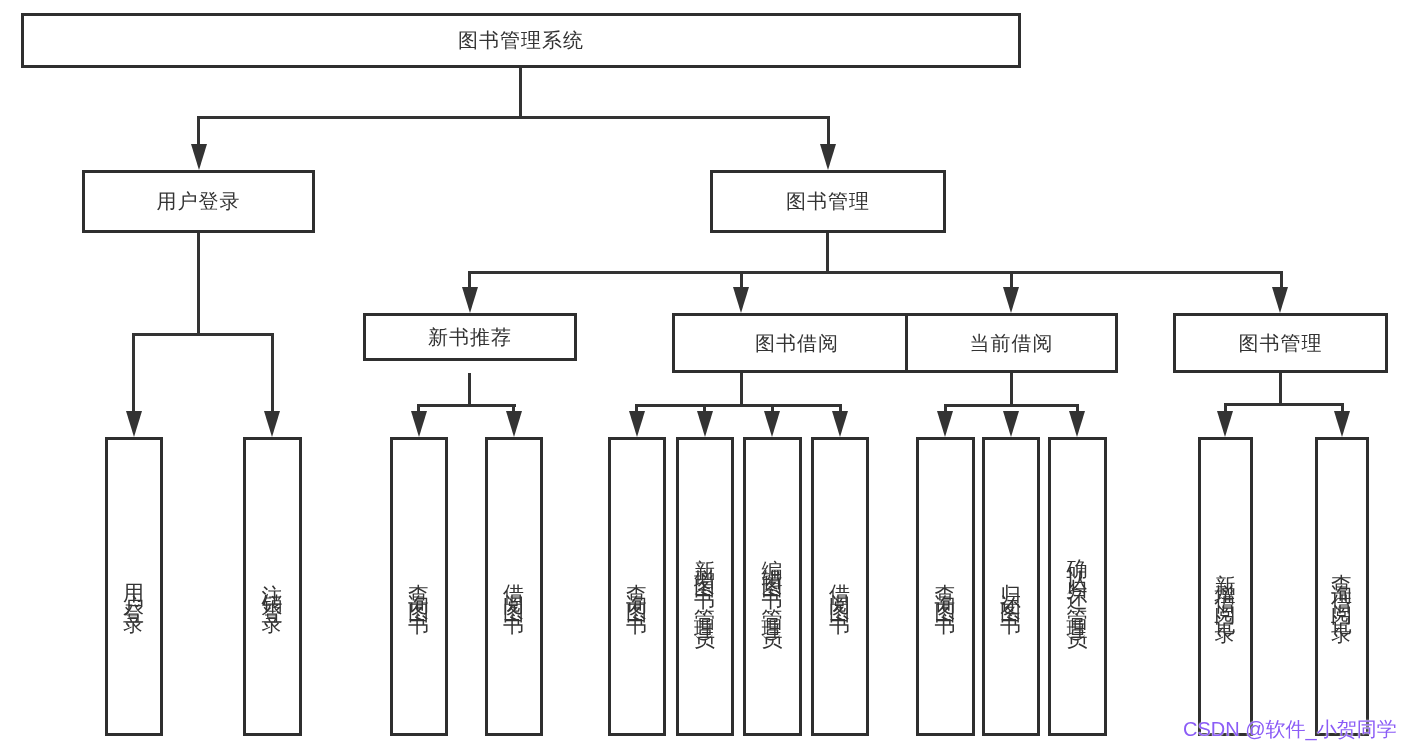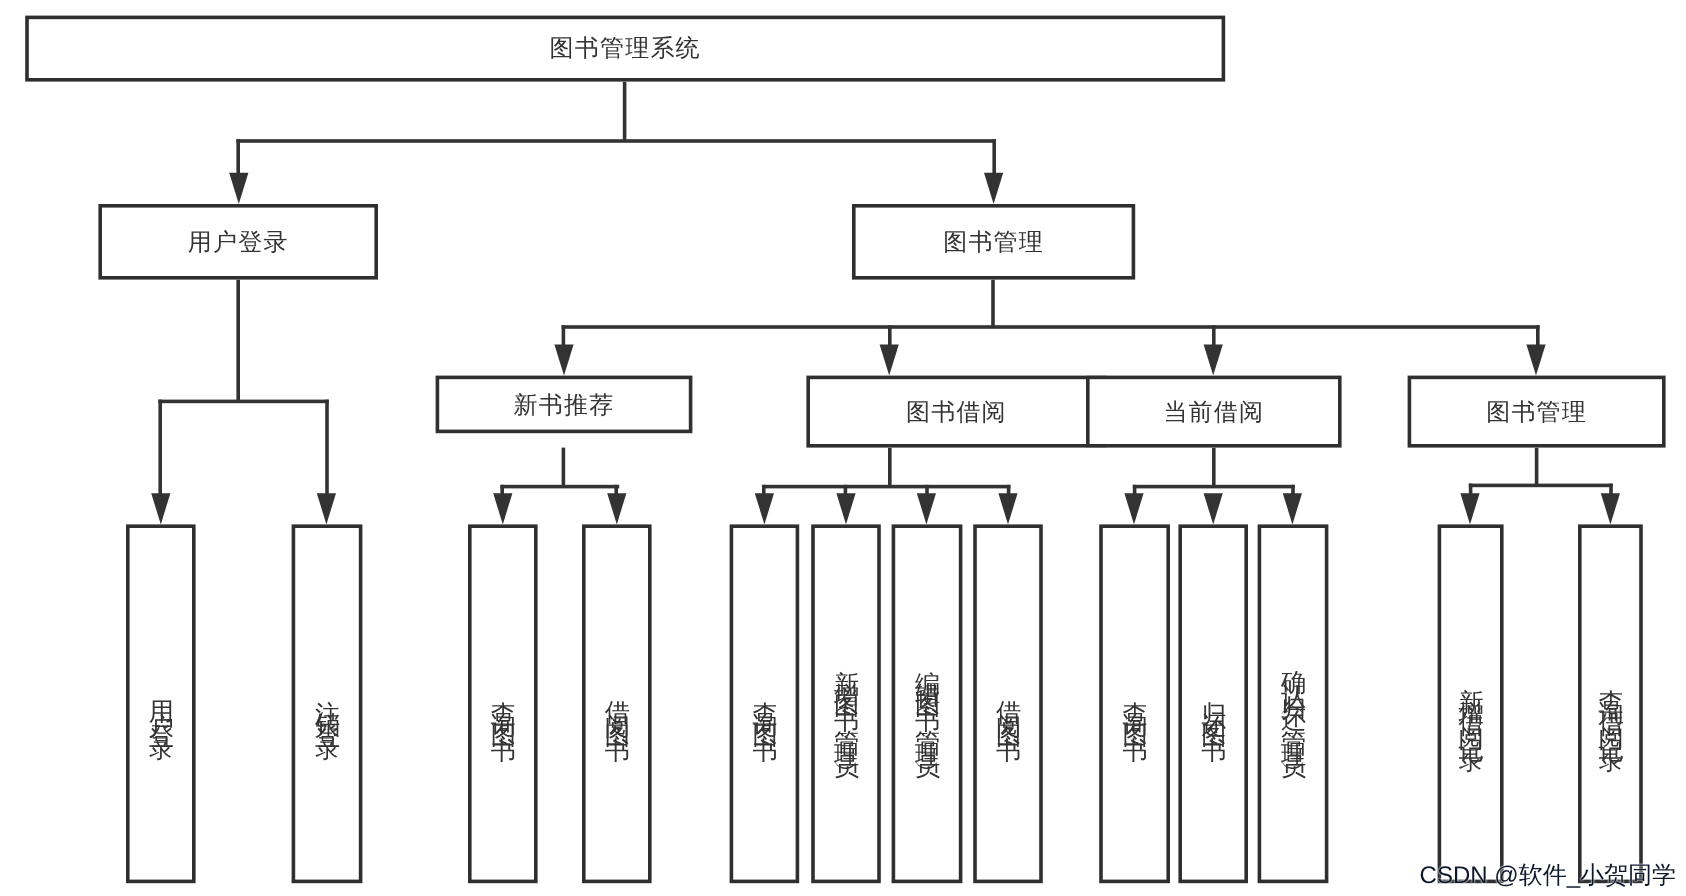--- a/index.html
+++ b/index.html
@@ -17,21 +17,21 @@
   }
   .vl{position:absolute;width:3px;background:#333333;}
   .hl{position:absolute;height:3px;background:#333333;}
   .ar{
     position:absolute;width:0;height:0;
     border-left:8px solid transparent;border-right:8px solid transparent;
     border-top:26px solid #333333;
   }
   #watermark{
     position:absolute;left:1183px;top:716px;z-index:10;
-    font-size:20px;color:#0f172a;white-space:nowrap;
+    font-size:20px;color:#8b5cf6;white-space:nowrap;
     text-shadow:0 0 2px #ffffff,0 0 1px #ffffff;
   }
 </style>
 </head>
 <body>
 
 <div id="canvas">
 
   <div class="vl" style="left:519px;top:68px;height:50px"></div>
   <div class="hl" style="left:197px;top:116px;width:633px"></div>

